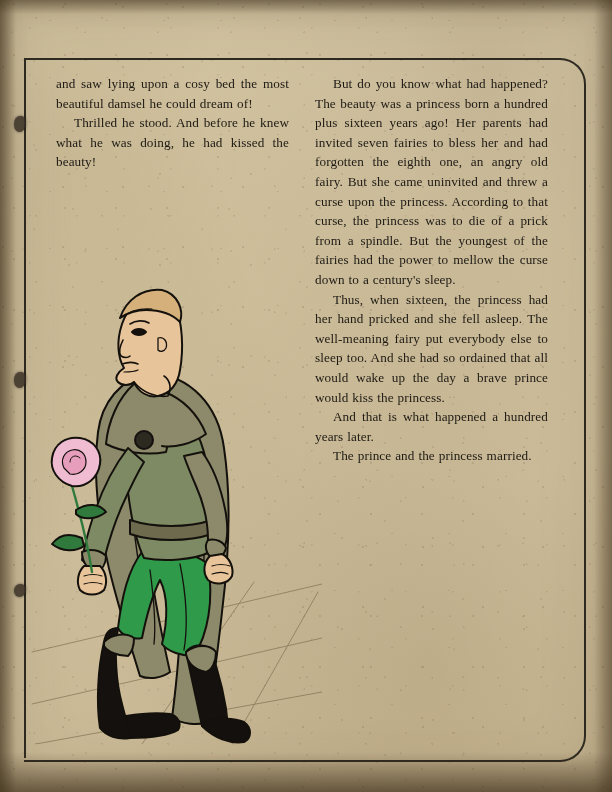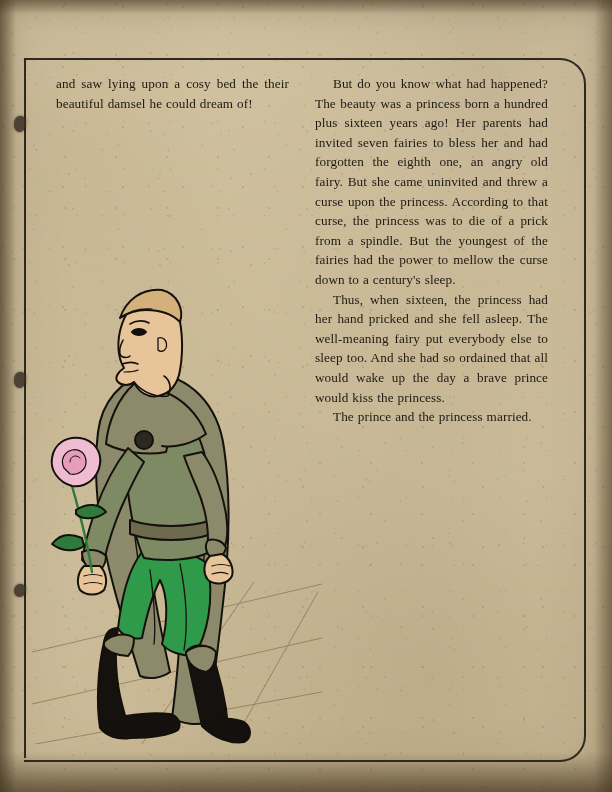--- a/index.html
+++ b/index.html
@@ -160,21 +160,22 @@
 <div class="page">
 
   <div class="grain"></div>
 
   <div class="frame"></div>
   <div class="frame-left-line"></div>
 
   <div class="columns">
 
     <div class="col">
-      <p class="para first">and saw lying upon a cosy bed the their beautiful damsel he could dream of!</p>
+      <p class="para first">and saw lying upon a cosy bed the most beautiful damsel he could dream of!</p>
+      <p class="para">Thrilled he stood. And before he knew what he was doing, he had kissed the beauty!</p>
 
       <div class="illus">
         <svg viewBox="0 0 300 492" width="300" height="492" xmlns="http://www.w3.org/2000/svg">
           <g stroke="#14110d" stroke-width="2" fill="none" stroke-linejoin="round" stroke-linecap="round">
 
             <g stroke="#6f5f44" stroke-width="1" opacity=".55">
               <line x1="10" y1="400" x2="300" y2="332"></line>
               <line x1="10" y1="452" x2="300" y2="386"></line>
               <line x1="14" y1="492" x2="300" y2="440"></line>
               <line x1="120" y1="492" x2="232" y2="330"></line>
@@ -325,20 +326,21 @@
             <path d="M112 130 C120 140 134 146 146 144 C150 136 148 128 142 124" stroke="#14110d" stroke-width="1.6" fill="none"></path>
           </g>
         </svg>
         
       </div>
     </div>
 
     <div class="col">
       <p class="para">But do you know what had happened? The beauty was a princess born a hundred plus sixteen years ago! Her parents had invited seven fairies to bless her and had forgotten the eighth one, an angry old fairy. But she came uninvited and threw a curse upon the princess. According to that curse, the princess was to die of a prick from a spindle. But the youngest of the fairies had the power to mellow the curse down to a century's sleep.</p>
       <p class="para">Thus, when sixteen, the princess had her hand pricked and she fell asleep. The well-meaning fairy put everybody else to sleep too. And she had so ordained that all would wake up the day a brave prince would kiss the princess.</p>
+      <p class="para">And that is what happened a hundred years later.</p>
       <p class="para">The prince and the princess married.</p>
     </div>
 
   </div>
 
   <div class="hole h1"></div>
   <div class="hole h2"></div>
   <div class="hole h3"></div>
 
   <div class="edge-dark-left"></div>

